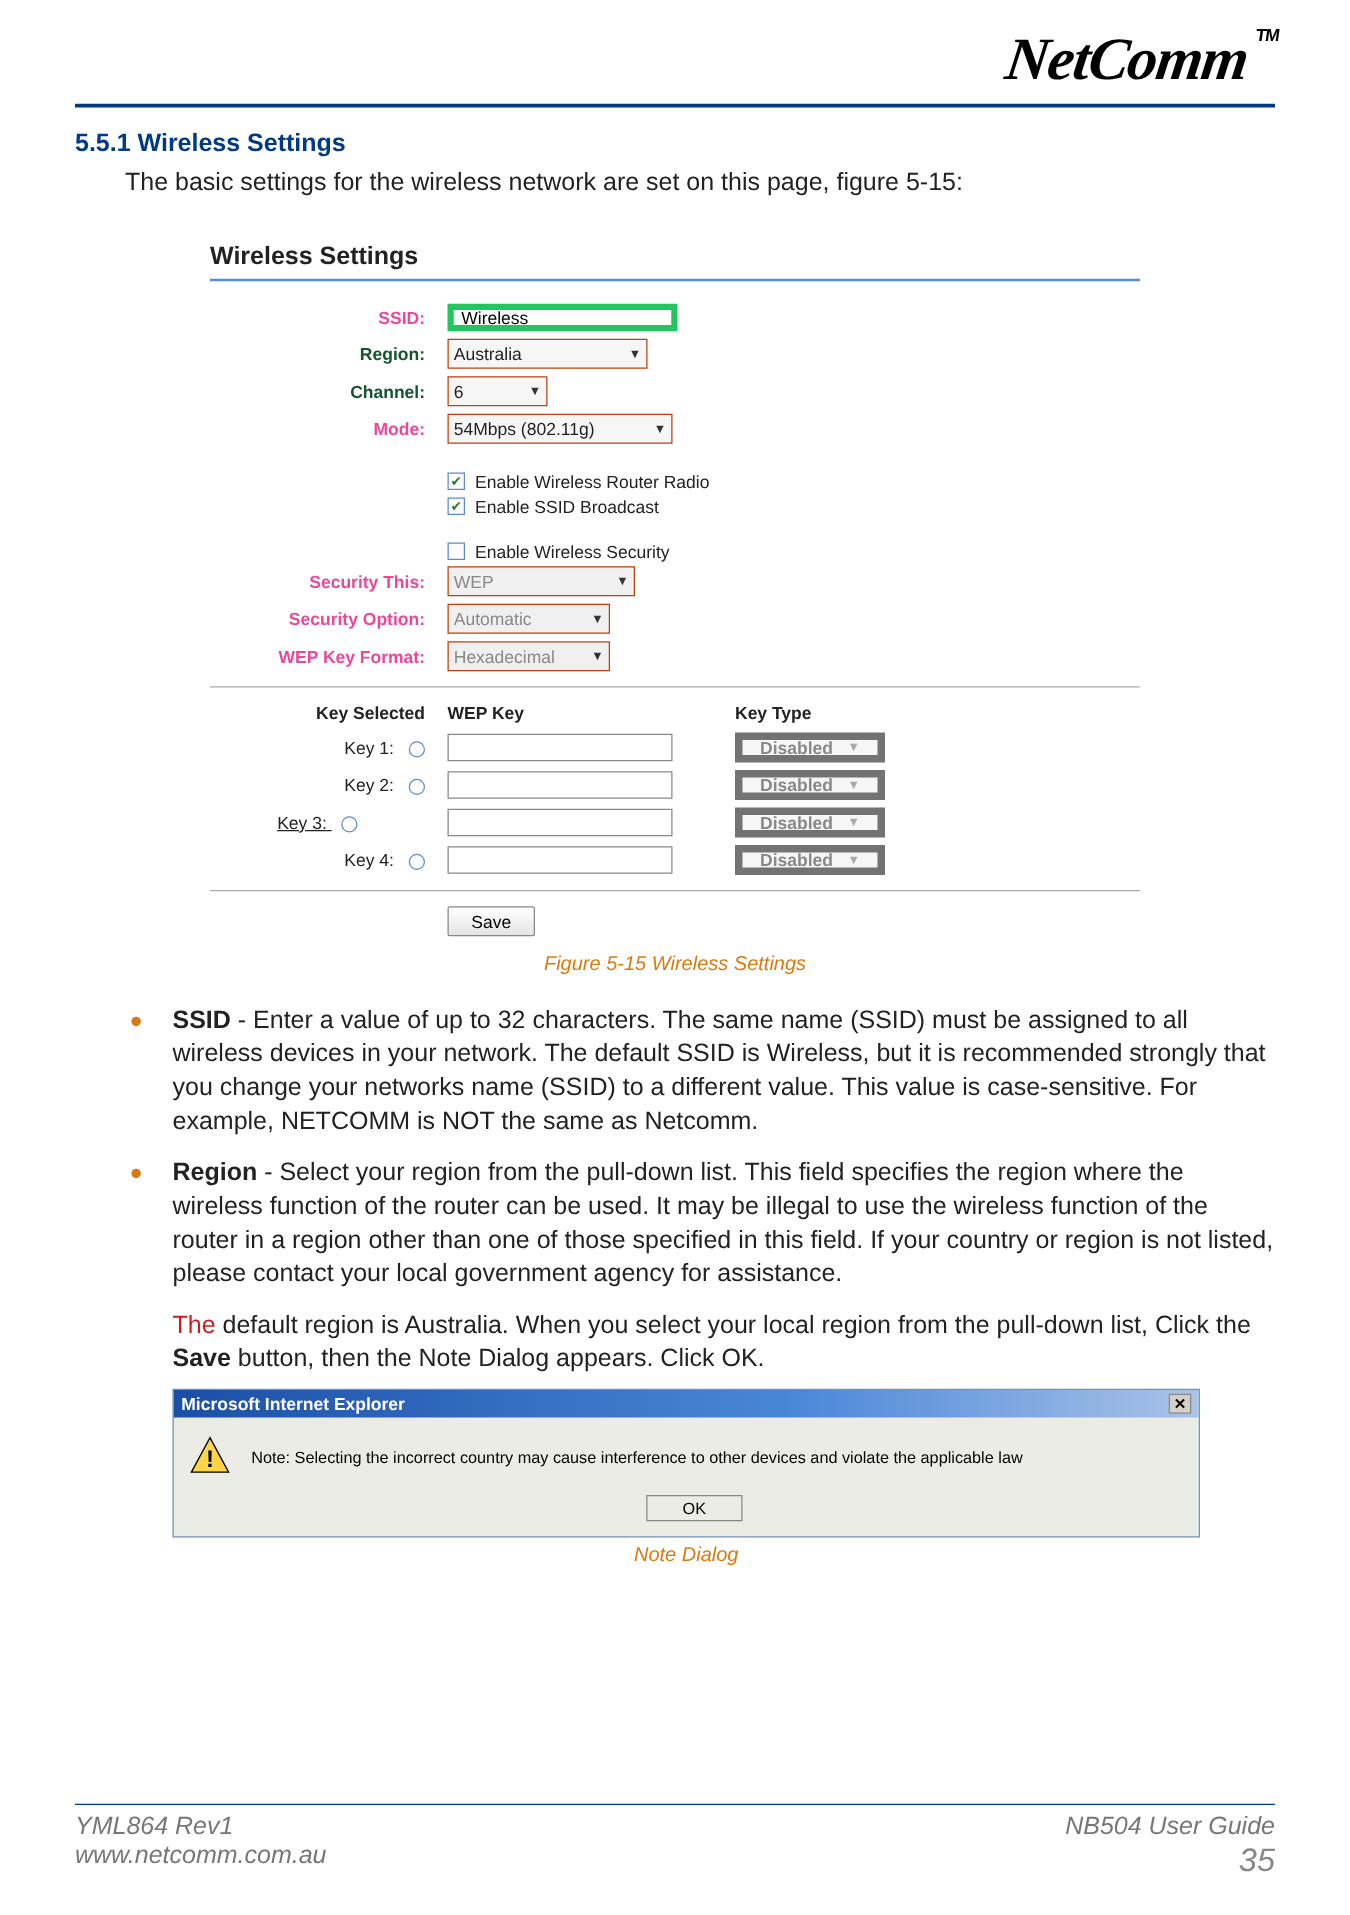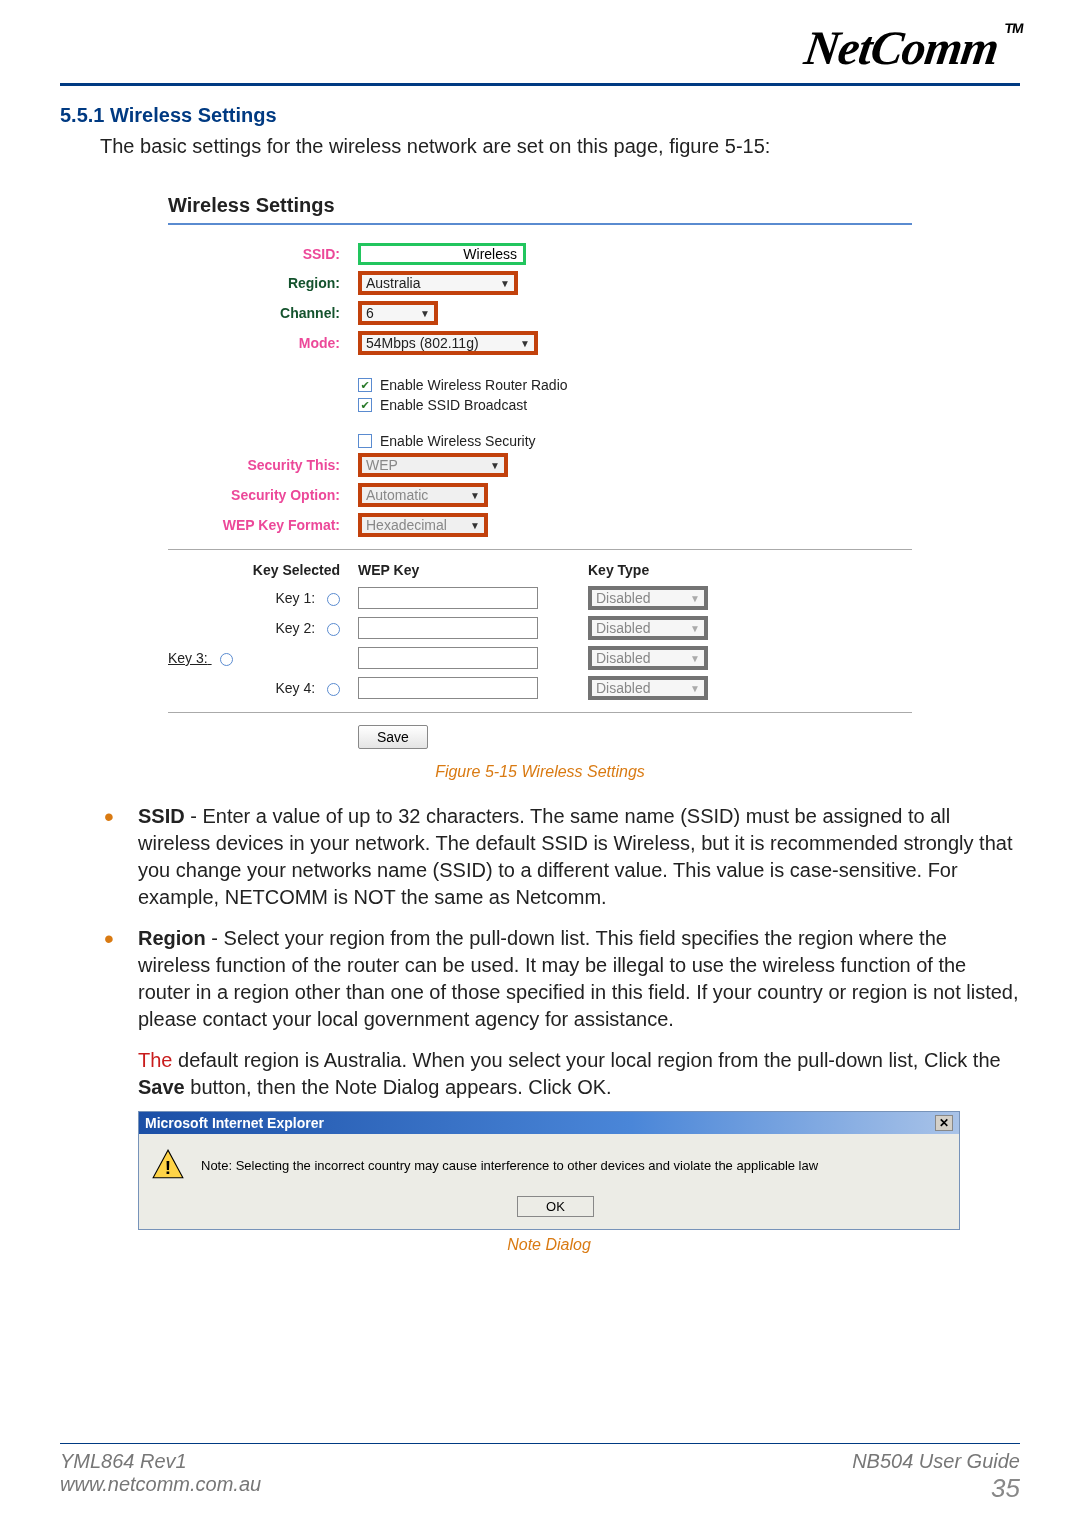--- a/index.html
+++ b/index.html
@@ -68,30 +68,29 @@
   .form-label {
     width: 190px;
     text-align: right;
     padding-right: 18px;
     font-weight: bold;
     color: #000;
   }
   .form-label.red { color: #14532d; }
   .form-label.dark { color: #ec4899; }
   .text-input {
-    border: 3px solid #22c55e;
+    border: 5px solid #22c55e;
     padding: 2px 6px;
     font-size: 14px;
     height: 22px;
     background: #fff;
-    width: 168px;
-    text-align: right;
+    width: 184px;
   }
   .select {
-    border: 4px solid #c2410c;
+    border: 1px solid #c2410c;
     background: #f6f6f6;
     font-size: 14px;
     height: 24px;
     padding: 1px 4px;
     display: inline-flex;
     align-items: center;
     justify-content: space-between;
   }
   .select .arrow {
     font-size: 10px;
@@ -123,23 +122,23 @@
   .wep-col3 { width: 160px; }
   .wep-row {
     display:flex; align-items:center; font-size:14px; margin-bottom:6px;
   }
   .radio {
     width:13px; height:13px; border:1px solid #5a8bd0; border-radius:50%;
     display:inline-block; margin-left:8px; background:#fff; vertical-align:middle;
   }
   .key-input { width:180px; height:22px; border:1px solid #888; background:#fff; padding:2px 6px;}
   .keytype-select {
-    border:4px solid #737373; background:#f6f6f6; height:24px; width:120px;
+    border:6px solid #737373; background:#f6f6f6; height:24px; width:120px;
     display:inline-flex; align-items:center; justify-content:space-between;
-    padding:1px 4px; font-size:14px; color:#888;
+    padding:1px 14px; font-size:14px; color:#888;font-weight:bold;
   }
   .keytype-select .arrow{font-size:10px;color:#aaa;}
   .save-btn {
     margin-left: 190px;
     border:1px solid #888; background:linear-gradient(#fff,#e4e4e4);
     padding: 3px 18px; font-size:14px; border-radius:2px;
   }
   .figure-caption {
     text-align:center;
     color:#d97a12;
@@ -306,21 +305,21 @@
       </div>
       <div class="wep-col2"><input class="key-input" style=""></div>
       <div class="wep-col3">
         <div class="keytype-select">
           <span>Disabled</span>
           <span class="arrow">▼</span>
         </div>
       </div>
     </div>
     <div class="wep-row">
-      <div class="wep-col1" style="text-align:left;padding-right:18px;text-decoration:underline;">
+      <div class="wep-col1" style="text-align:center;padding-right:18px;text-decoration:underline;">
         <span>Key 3:</span>
         <span class="radio"></span>
       </div>
       <div class="wep-col2"><input class="key-input" style=""></div>
       <div class="wep-col3">
         <div class="keytype-select">
           <span>Disabled</span>
           <span class="arrow">▼</span>
         </div>
       </div>

